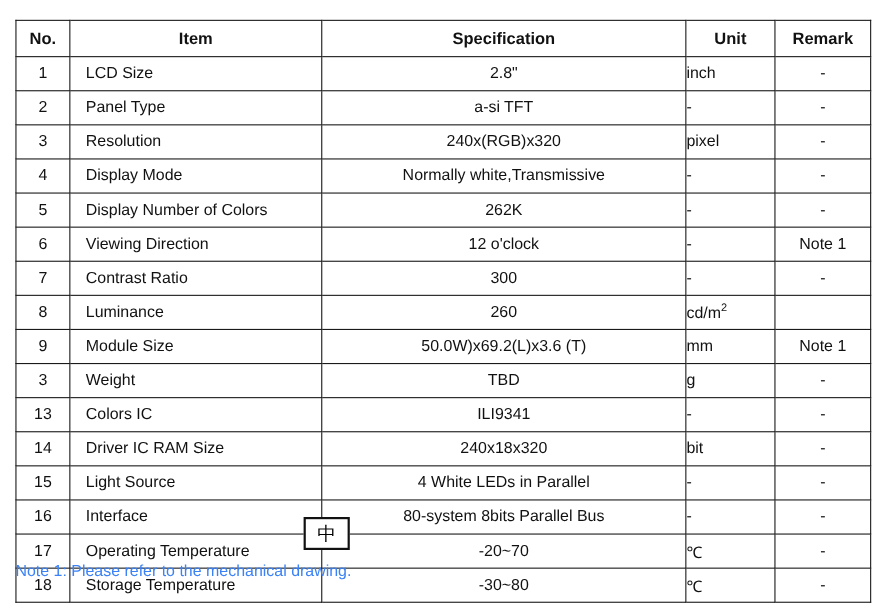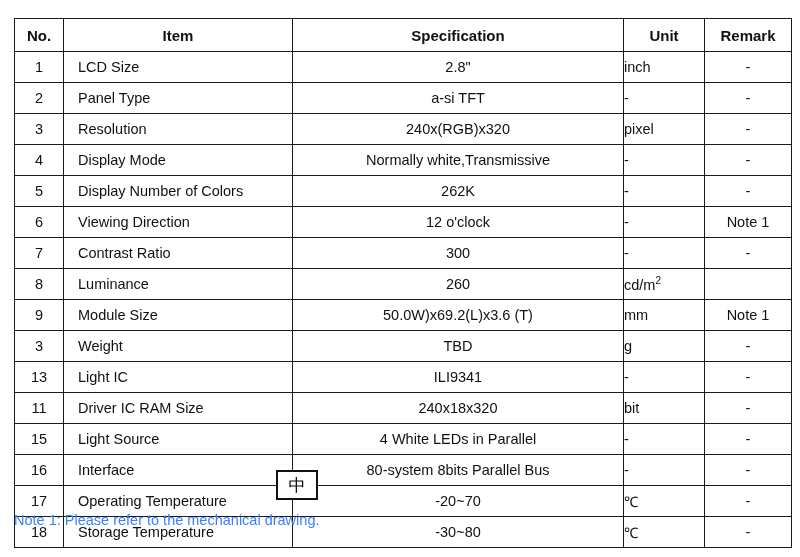--- a/index.html
+++ b/index.html
@@ -162,27 +162,27 @@
       </tr>
       <tr>
         <td class="col-no">3</td>
         <td class="col-item">Weight</td>
         <td class="col-spec">TBD</td>
         <td class="col-unit">g</td>
         <td class="col-remark">-</td>
       </tr>
       <tr>
         <td class="col-no">13</td>
-        <td class="col-item">Light IC</td>
+        <td class="col-item">Colors IC</td>
         <td class="col-spec">ILI9341</td>
         <td class="col-unit">-</td>
         <td class="col-remark">-</td>
       </tr>
       <tr>
-        <td class="col-no">11</td>
+        <td class="col-no">14</td>
         <td class="col-item">Driver IC RAM Size</td>
         <td class="col-spec">240x18x320</td>
         <td class="col-unit">bit</td>
         <td class="col-remark">-</td>
       </tr>
       <tr>
         <td class="col-no">15</td>
         <td class="col-item">Light Source</td>
         <td class="col-spec">4 White LEDs in Parallel</td>
         <td class="col-unit">-</td>

